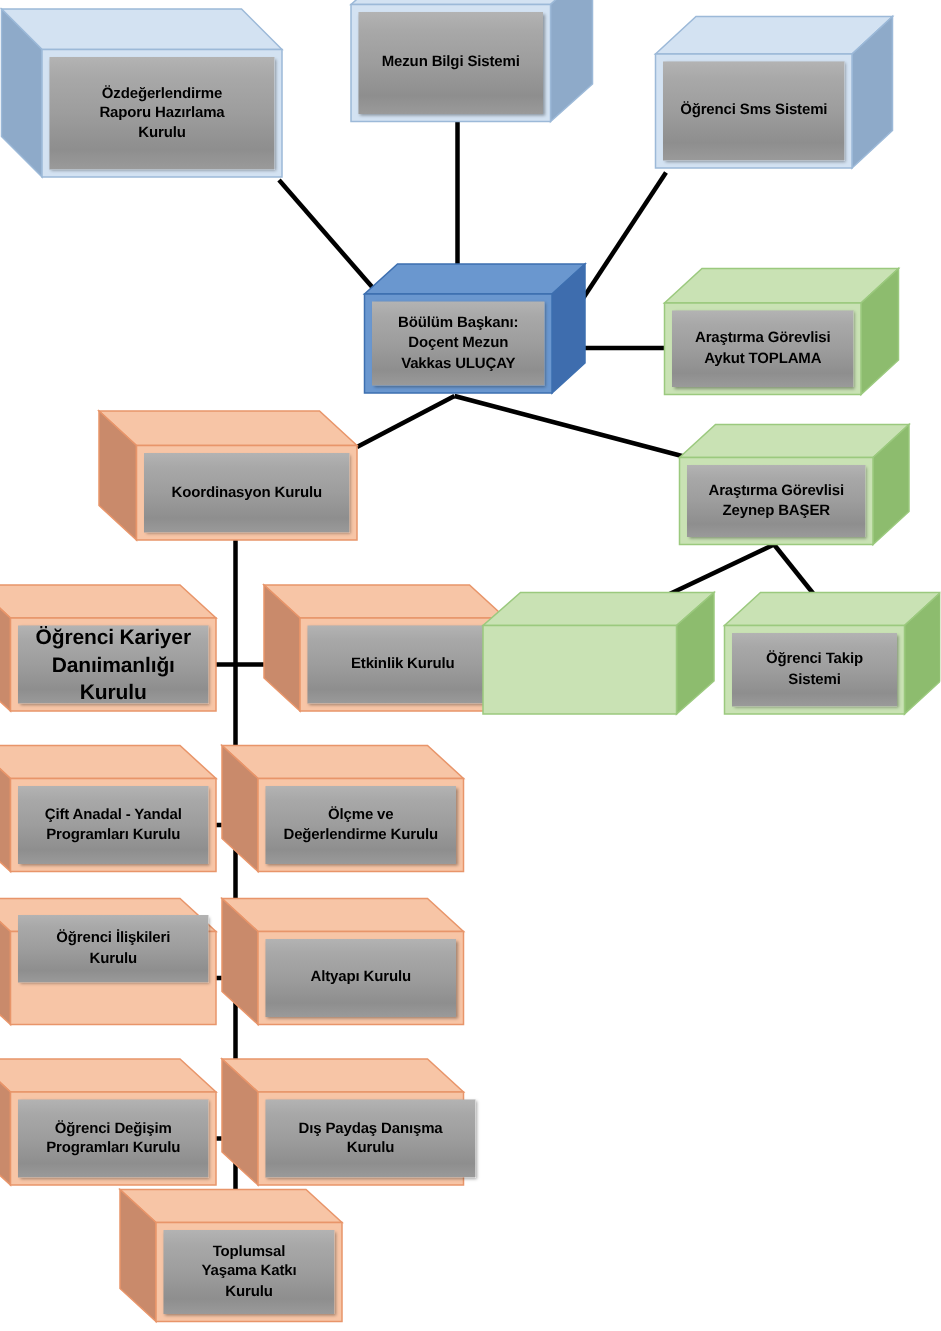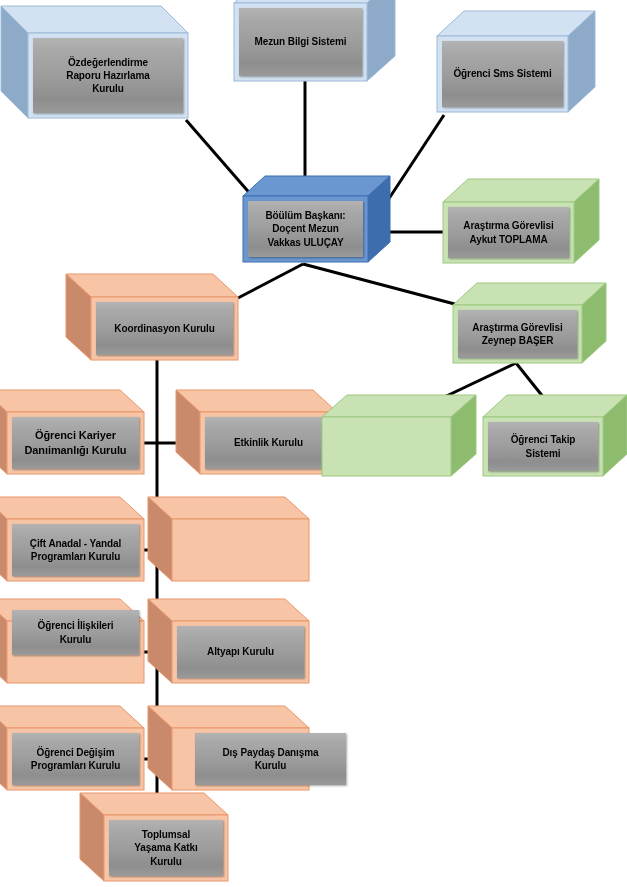--- a/index.html
+++ b/index.html
@@ -170,21 +170,21 @@
           </div>
         </div>
       </div>
       <div class="node" style="left: -17px; top: 390px; width: 161px; height: 84px;">
         <svg class="box-svg" width="161" height="84" viewBox="0 0 161 84">
           <polygon points="0,0 137,0 161,22 24,22" fill="#F7C5A6" stroke="#E8956A" stroke-width="1"></polygon>
           <polygon points="0,0 24,22 24,84 0,62" fill="#C98A6B" stroke="#E8956A" stroke-width="1"></polygon>
           <rect x="24" y="22" width="137" height="62" fill="#F7C5A6" stroke="#E8956A" stroke-width="1"></rect>
         </svg>
         <div class="face" style="left: 29px; top: 27px; width: 127px; height: 52px;">
-          <div class="label" style="font-size: 11px;">
+          <div class="label" style="font-size: 14px;">
             <div>Öğrenci Kariyer</div>
             <div>Danıimanlığı Kurulu</div>
           </div>
         </div>
       </div>
       <div class="node" style="left: 148px; top: 390px; width: 161px; height: 84px; margin-left: 28px;">
         <svg class="box-svg" width="161" height="84" viewBox="0 0 161 84">
           <polygon points="0,0 137,0 161,22 24,22" fill="#F7C5A6" stroke="#E8956A" stroke-width="1"></polygon>
           <polygon points="0,0 24,22 24,84 0,62" fill="#C98A6B" stroke="#E8956A" stroke-width="1"></polygon>
           <rect x="24" y="22" width="137" height="62" fill="#F7C5A6" stroke="#E8956A" stroke-width="1"></rect>
@@ -227,20 +227,26 @@
             <div>Programları Kurulu</div>
           </div>
         </div>
       </div>
       <div class="node" style="left: 148px; top: 497px; width: 161px; height: 84px;">
         <svg class="box-svg" width="161" height="84" viewBox="0 0 161 84">
           <polygon points="0,0 137,0 161,22 24,22" fill="#F7C5A6" stroke="#E8956A" stroke-width="1"></polygon>
           <polygon points="0,0 24,22 24,84 0,62" fill="#C98A6B" stroke="#E8956A" stroke-width="1"></polygon>
           <rect x="24" y="22" width="137" height="62" fill="#F7C5A6" stroke="#E8956A" stroke-width="1"></rect>
         </svg>
+        <div class="face" style="left: 29px; top: 27px; width: 127px; height: 52px;">
+          <div class="label" style="font-size: 10px;">
+            <div>Ölçme ve</div>
+            <div>Değerlendirme Kurulu</div>
+          </div>
+        </div>
       </div>
       <div class="node" style="left: -17px; top: 599px; width: 161px; height: 84px;">
         <svg class="box-svg" width="161" height="84" viewBox="0 0 161 84">
           <polygon points="0,0 137,0 161,22 24,22" fill="#F7C5A6" stroke="#E8956A" stroke-width="1"></polygon>
           <polygon points="0,0 24,22 24,84 0,62" fill="#C98A6B" stroke="#E8956A" stroke-width="1"></polygon>
           <rect x="24" y="22" width="137" height="62" fill="#F7C5A6" stroke="#E8956A" stroke-width="1"></rect>
         </svg>
         <div class="face" style="left: 29px; top: 11px; width: 127px; height: 45px;">
           <div class="label" style="font-size: 10px;">
             <div>Öğrenci İlişkileri</div>
@@ -272,21 +278,21 @@
             <div>Programları Kurulu</div>
           </div>
         </div>
       </div>
       <div class="node" style="left: 148px; top: 706px; width: 161px; height: 84px;">
         <svg class="box-svg" width="161" height="84" viewBox="0 0 161 84">
           <polygon points="0,0 137,0 161,22 24,22" fill="#F7C5A6" stroke="#E8956A" stroke-width="1"></polygon>
           <polygon points="0,0 24,22 24,84 0,62" fill="#C98A6B" stroke="#E8956A" stroke-width="1"></polygon>
           <rect x="24" y="22" width="137" height="62" fill="#F7C5A6" stroke="#E8956A" stroke-width="1"></rect>
         </svg>
-        <div class="face" style="left: 47px; top: 27px; width: 151px; height: 52px;">
+        <div class="face" style="left: 29px; top: 27px; width: 140px; height: 52px;">
           <div class="label" style="font-size: 10px;">
             <div>Dış Paydaş Danışma</div>
             <div>Kurulu</div>
           </div>
         </div>
       </div>
       <div class="node" style="left: 80px; top: 793px; width: 148px; height: 88px;">
         <svg class="box-svg" width="148" height="88" viewBox="0 0 148 88">
           <polygon points="0,0 124,0 148,22 24,22" fill="#F7C5A6" stroke="#E8956A" stroke-width="1"></polygon>
           <polygon points="0,0 24,22 24,88 0,66" fill="#C98A6B" stroke="#E8956A" stroke-width="1"></polygon>

